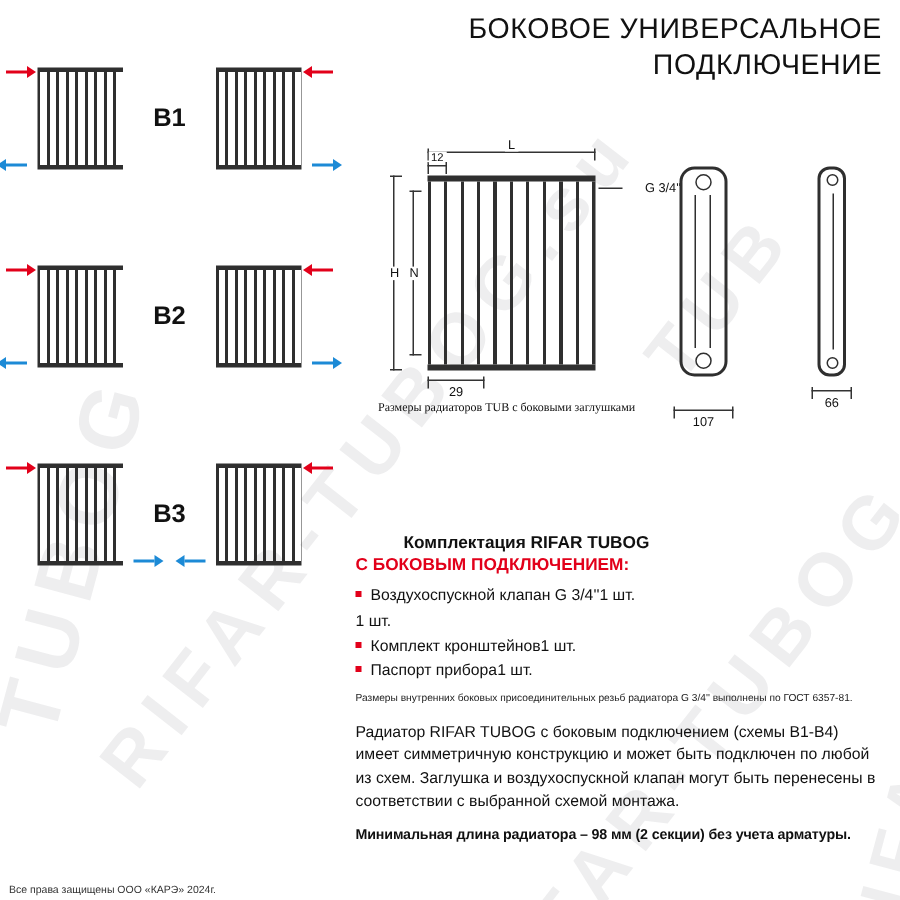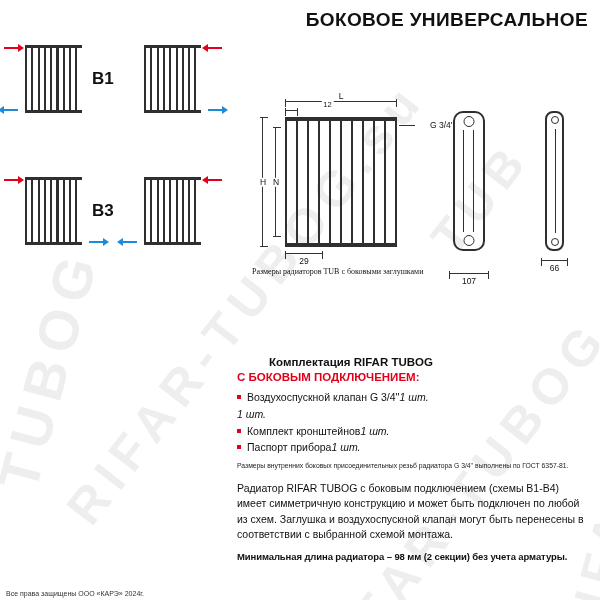--- a/index.html
+++ b/index.html
@@ -10,31 +10,31 @@
   .watermark{position:absolute;font-weight:800;color:rgba(40,40,55,0.08);
              letter-spacing:9px;white-space:nowrap;transform-origin:left top;pointer-events:none;}
   .wm1{font-size:56px;left:-15px;top:480px;transform:rotate(-75deg);}
   .wm2{font-size:50px;left:55px;top:500px;transform:rotate(-52deg);}
   .wm3{font-size:50px;left:300px;top:660px;transform:rotate(-52deg);}
   .wm4{font-size:48px;left:420px;top:230px;transform:rotate(-52deg);}
   .wm5{font-size:48px;left:552px;top:640px;transform:rotate(-75deg);}
 
   
   .title{position:absolute;top:8px;right:12px;text-align:right;font-size:19px;
-         font-weight:700;line-height:1.25;letter-spacing:.4px;}
+         font-weight:400;line-height:1.25;letter-spacing:.4px;}
 
   
   .schemes{position:absolute;left:4px;top:13px;width:228px;}
   .scheme-row{position:relative;height:132px;display:flex;align-items:center;}
   .rad-wrap{position:relative;width:57px;height:68px;margin-left:21px;}
   .rad-wrap.second{margin-left:10px;}
   .rad{width:57px;height:68px;box-sizing:border-box;
        border-top:3px solid #2f2f2f;border-bottom:3px solid #2f2f2f;
        background:repeating-linear-gradient(90deg,#2f2f2f 0 2px,transparent 2px 6.3px);}
-  .scheme-label{width:42px;margin-left:10px;font-weight:800;font-size:17px;}
+  .scheme-label{width:42px;margin-left:10px;text-align:center;font-weight:800;font-size:17px;}
 
   .arr{position:absolute;width:14px;height:2.4px;background:currentColor;}
   .arr.red{color:var(--supply,#e2001a);}
   .arr.blue{color:var(--return,#1c8ad6);}
   .arr::after{content:'';position:absolute;top:50%;margin-top:-4.2px;width:0;height:0;
               border-top:4.2px solid transparent;border-bottom:4.2px solid transparent;}
   .arr.dir-right::after{left:100%;border-left:6.5px solid currentColor;}
   .arr.dir-left::after{right:100%;border-right:6.5px solid currentColor;}
   .pos-tl{top:2px;left:-21px;}   .pos-bl{bottom:2px;left:-21px;}
   .pos-tr{top:2px;right:-21px;}  .pos-br{bottom:2px;right:-21px;}
@@ -47,21 +47,21 @@
   .hdim{position:absolute;height:0;border-top:1px solid #333;}
   .hdim::before,.hdim::after{content:'';position:absolute;top:-3.5px;width:1px;height:8px;background:#333;}
   .hdim::before{left:0;} .hdim::after{right:0;}
   .vdim{position:absolute;width:0;border-left:1px solid #333;}
   .vdim::before,.vdim::after{content:'';position:absolute;left:-3.5px;width:8px;height:1px;background:#333;}
   .vdim::before{top:0;} .vdim::after{bottom:0;}
   .dim-label{position:absolute;left:50%;transform:translateX(-50%);background:#fff;
              padding:0 2px;line-height:1;font-size:8.5px;white-space:nowrap;}
   .dim-label.above{top:-10px;}
   .dim-label.below{top:3px;}
-  .dim-label.small{font-size:7.5px;margin-left:36px;}
+  .dim-label.small{font-size:7.5px;}
   .vdim .dim-label{left:0;top:50%;transform:translate(-50%,-50%);}
   .dim-l{left:35px;top:6px;width:112px;}
   .dim-12{left:35px;top:15px;width:13px;}
   .dim-H{left:12px;top:22px;height:130px;}
   .dim-N{left:25px;top:32px;height:110px;}
   .lead{position:absolute;left:149px;top:30px;width:16px;height:0;border-top:1px solid #333;}
   .thread-label{position:absolute;left:180px;top:25px;font-size:8.5px;white-space:nowrap;}
   .dim-46{left:35px;top:158px;width:38px;}
   .profile{position:absolute;box-sizing:border-box;border:2px solid #2f2f2f;}
   .profile::before,.profile::after{content:'';position:absolute;left:50%;transform:translateX(-50%);
@@ -79,59 +79,73 @@
 
   
   .kit{position:absolute;left:237px;top:356px;width:352px;}
   .kit-h1{font-weight:700;font-size:11.5px;margin-bottom:3px;margin-left:32px;}
   .kit-h2{font-weight:700;font-size:11.5px;color:var(--accent,#e2001a);margin-bottom:6px;}
   .kit-item{display:flex;align-items:baseline;
             font-size:10.5px;line-height:1.6;}
   .kit-item .nm{display:flex;align-items:baseline;}
   .bullet{display:inline-block;width:4px;height:4px;background:var(--accent,#e2001a);
           margin-right:6px;position:relative;top:-2px;}
-  .qty{font-size:10.5px;font-style:italic;}
+  .qty{font-size:10.5px;}
   .kit-note{font-size:6.8px;margin-top:6px;color:#222;white-space:nowrap;}
   .kit-para{font-size:10.5px;margin-top:12px;line-height:1.45;}
   .kit-min{font-size:9.5px;font-weight:700;margin-top:9px;white-space:nowrap;letter-spacing:-0.1px;}
 
   
   .footer{position:absolute;left:6px;bottom:3px;font-size:7px;color:#333;}
 </style>
 </head>
 <body style="--supply: #e2001a; --return: #1c8ad6; --accent: #e2001a;">
 
 <div class="page">
 
   <div class="watermark wm1">TUBOG</div>
   <div class="watermark wm2">RIFAR-TUBOG.su</div>
   <div class="watermark wm3">RIFAR-TUBOG</div>
   <div class="watermark wm4">TUB</div>
   <div class="watermark wm5">RIFAR</div>
 
   <div class="title">
     <div>БОКОВОЕ УНИВЕРСАЛЬНОЕ</div>
+    <div>ПОДКЛЮЧЕНИЕ</div>
   </div>
 
   <div class="schemes">
 
     <div class="scheme-row">
       <div class="rad-wrap">
         <div class="rad"></div>
         <span class="arr red pos-tl dir-right"></span>
         <span class="arr blue pos-bl dir-left"></span>
       </div>
       <div class="scheme-label">В1</div>
       <div class="rad-wrap second">
         <div class="rad"></div>
         <span class="arr red pos-tr dir-left"></span>
         <span class="arr blue pos-br dir-right"></span>
       </div>
     </div>
 
+    <div class="scheme-row">
+      <div class="rad-wrap">
+        <div class="rad"></div>
+        <span class="arr red pos-tl dir-right"></span>
+        <span class="arr blue pos-bl dir-left"></span>
+      </div>
+      <div class="scheme-label">В2</div>
+      <div class="rad-wrap second">
+        <div class="rad"></div>
+        <span class="arr red pos-tr dir-left"></span>
+        <span class="arr blue pos-br dir-right"></span>
+      </div>
+    </div>
 
     <div class="scheme-row">
       <div class="rad-wrap">
         <div class="rad"></div>
         <span class="arr red pos-tl dir-right"></span>
         <span class="arr blue pos-br dir-right"></span>
       </div>
       <div class="scheme-label">В3</div>
       <div class="rad-wrap second">
         <div class="rad"></div>

